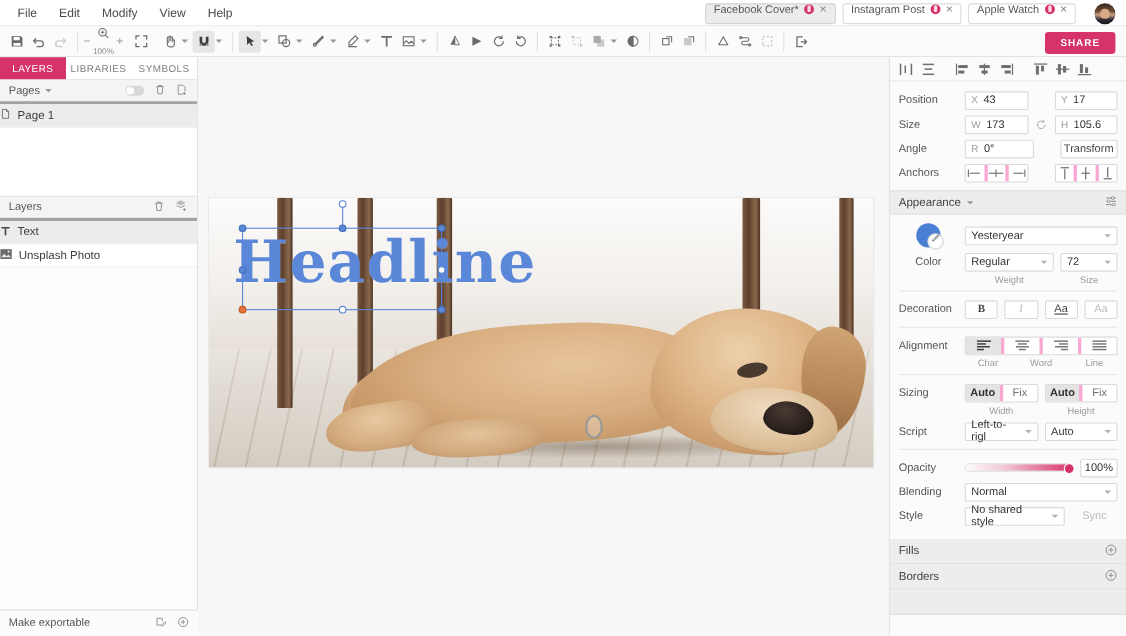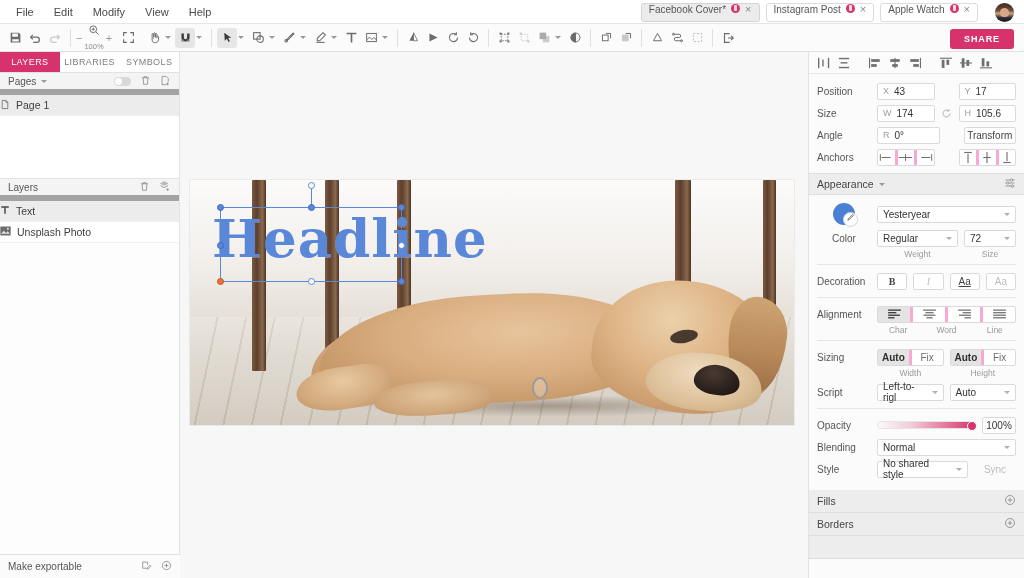--- a/index.html
+++ b/index.html
@@ -86,21 +86,21 @@
     background:#fdfdfd; border-right:1px solid #e2e2e2;
   }
   .ltabs{ display:flex; height:21px; border-bottom:1px solid #e2e2e2; background:#fff; }
   .ltab{
     flex:1; display:flex;align-items:center;justify-content:center;
     font-size:9px; letter-spacing:.4px; color:#7d7d7d; text-transform:uppercase;
   }
   .ltab.active{ background:#d6336c; color:#fff; }
   .sec-head{
     height:22px; display:flex; align-items:center; padding:0 8px;
-    background:#f4f4f4; border-bottom:6px solid #a3a3a3; font-size:10px; color:#555;
+    background:#f4f4f4; border-bottom:3px solid #a3a3a3; font-size:10px; color:#555;
   }
   .sec-head .ttl{ display:flex; align-items:center; gap:5px; }
   .sec-head .tools{ margin-left:auto; display:flex; align-items:center; gap:9px; color:#8a8a8a; }
   .toggle-pill{
     width:17px;height:9px;border-radius:5px;background:#d8d8d8; position:relative;
   }
   .toggle-pill::after{
     content:""; position:absolute; left:1px; top:1px; width:7px;height:7px;border-radius:50%;
     background:#fff;
   }
@@ -781,21 +781,21 @@
       <div class="field">
         <span class="pfx">Y</span>
         <span>17</span>
       </div>
     </div>
 
     <div class="prow">
       <div class="plabel">Size</div>
       <div class="field">
         <span class="pfx">W</span>
-        <span>174</span>
+        <span>173</span>
       </div>
       <div class="link-ico">
         <svg width="11" height="11" viewBox="0 0 16 16" fill="none" stroke="currentColor" stroke-width="1.3">
             <path d="M13 8a5 5 0 11-2-4"></path>
             <path d="M11.5 1.8v2.6H9"></path>
           </svg>
       </div>
       <div class="field">
         <span class="pfx">H</span>
         <span>105.6</span>

